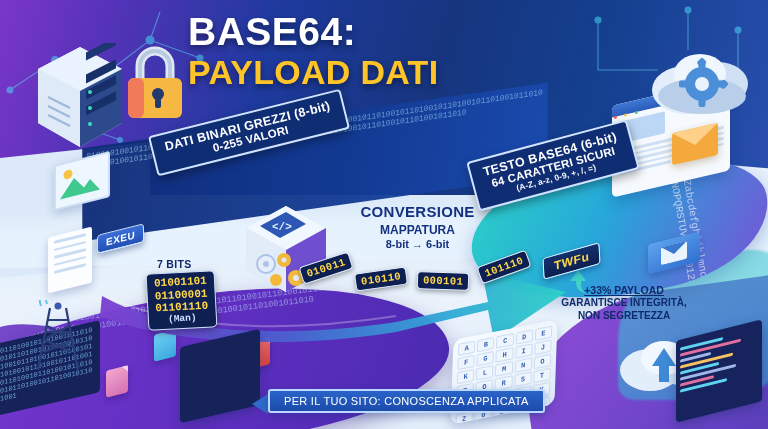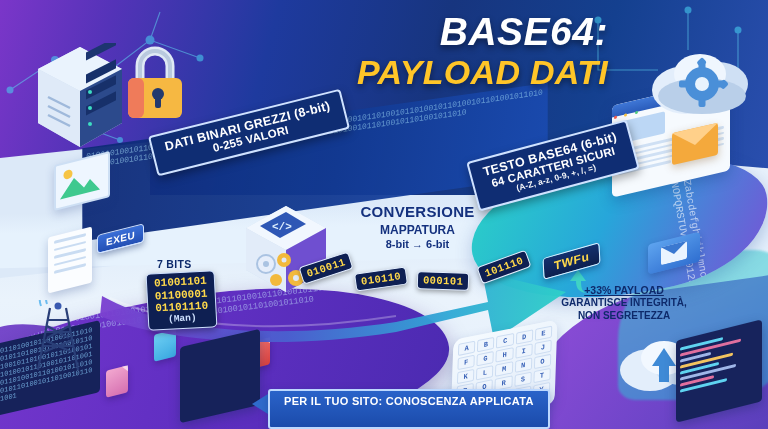--- a/index.html
+++ b/index.html
@@ -45,21 +45,21 @@
   }
   .bg-light-right{
     position:absolute;right:0;top:160px;width:190px;height:120px;
     background:#e9f2fc;transform:skewY(5deg);
   }
 
   
   .circuit{position:absolute;stroke:#5fd3f0;fill:none;opacity:.55;}
 
   
-  .title-wrap{position:absolute;left:188px;top:12px;width:420px;text-align:right;z-index:40;font-style:italic;}
+  .title-wrap{position:absolute;left:188px;top:12px;width:420px;text-align:left;z-index:40;}
   .t-main{
     font-size:39px;font-weight:bold;color:#ffffff;letter-spacing:.5px;line-height:1;
     text-shadow:0 3px 6px rgba(0,0,0,.45);
   }
   .t-yellow{
     font-size:34px;font-weight:bold;color:#ffc528;letter-spacing:.3px;line-height:1.08;
     text-shadow:0 3px 6px rgba(0,0,0,.45);margin-top:3px;
   }
   .t-yellow.l2{margin-top:-2px;}
   .t-sub{
@@ -77,21 +77,21 @@
   .banner .b2{font-size:11.5px;font-weight:bold;letter-spacing:.2px;white-space:nowrap;}
   .banner .b3{font-size:8.5px;font-weight:bold;letter-spacing:.1px;white-space:nowrap;opacity:.95;}
 
   #banner-left{left:150px;top:112px;transform:rotate(-14deg);}
   #banner-right{left:470px;top:140px;transform:rotate(-15deg);}
 
   .bottom-banner{
     position:absolute;left:268px;top:389px;z-index:45;
     background:linear-gradient(180deg,#2a63c9 0%,#1b4bab 100%);
     color:#fff;border:2px solid #bcd8ff;border-radius:3px;
-    padding:4px 14px 20px;font-size:11px;font-weight:bold;letter-spacing:.3px;
+    padding:4px 14px 4px;font-size:11px;font-weight:normal;letter-spacing:.3px;
     box-shadow:0 3px 8px rgba(20,50,120,.35);white-space:nowrap;
   }
   .bb-tail{
     position:absolute;top:394px;width:0;height:0;z-index:44;
     border-top:10px solid transparent;border-bottom:10px solid transparent;
   }
   .bb-tail.l{left:252px;border-right:16px solid #2f6ccc;}
   .bb-tail.r{right:252px;border-left:16px solid #2f6ccc;}
 
   

